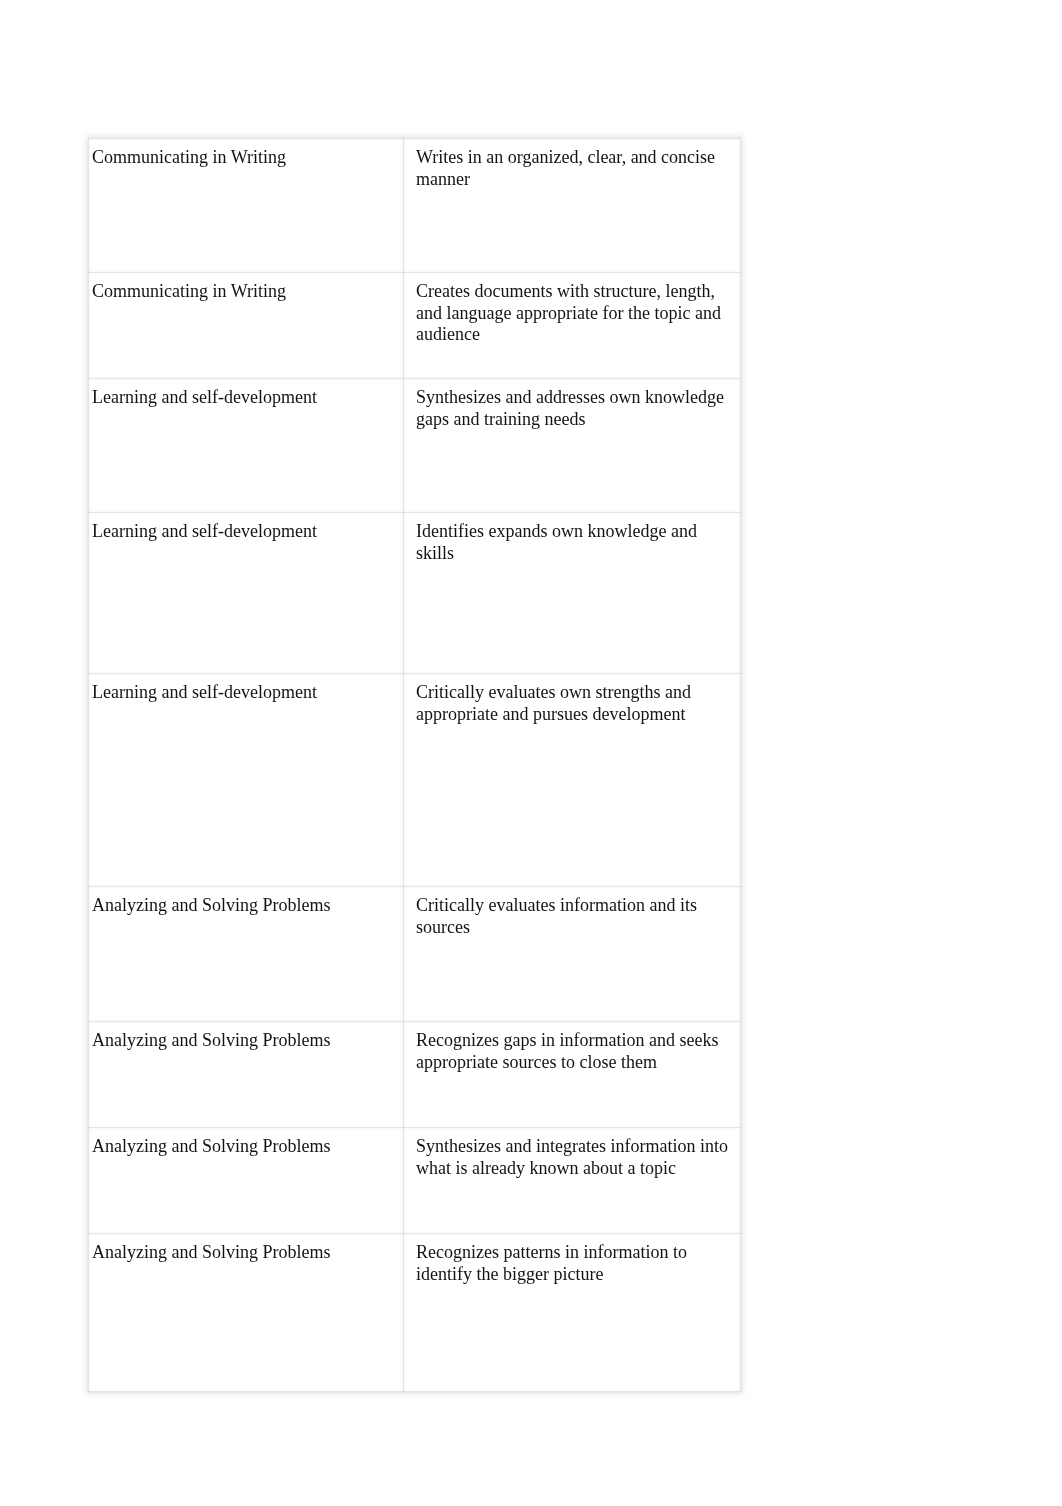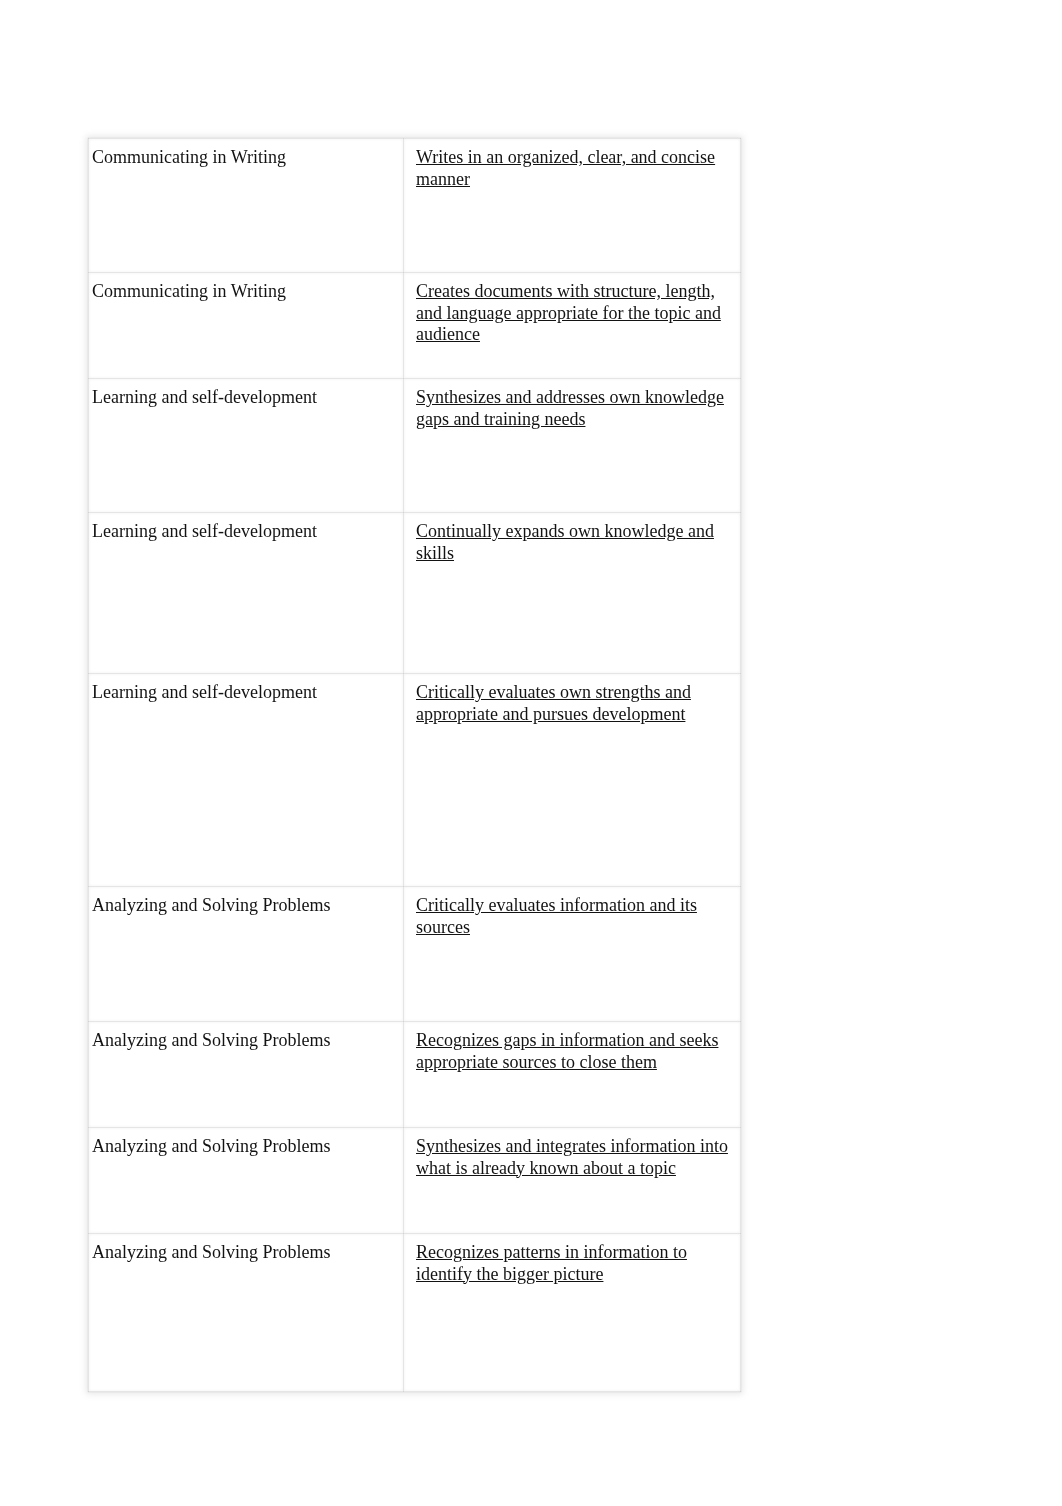--- a/index.html
+++ b/index.html
@@ -59,21 +59,20 @@
     overflow-wrap: break-word;
     background: #ffffff;
   }
 
   #competency-table td.cell-competency {
     padding-left: 3px;
   }
   #competency-table td.cell-behavior {
     padding-left: 12px;
     padding-right: 6px;
-    text-decoration: underline;
   }
 
   
   .h-r0 { height: 134px; }
   .h-r1 { height: 106px; }
   .h-r2 { height: 134px; }
   .h-r3 { height: 161px; }
   .h-r4 { height: 213px; }
   .h-r5 { height: 135px; }
   .h-r6 { height: 106px; }
@@ -121,21 +120,21 @@
         <td class="cell-behavior">
             <span class="cell-text">Synthesizes and addresses own knowledge gaps and training needs</span>
           </td>
       </tr>
 
       <tr class="h-r3">
         <td class="cell-competency">
             <span class="cell-text">Learning and self-development</span>
           </td>
         <td class="cell-behavior">
-            <span class="cell-text">Continually expands own knowledge and skills</span>
+            <span class="cell-text">Identifies expands own knowledge and skills</span>
           </td>
       </tr>
 
       <tr class="h-r4">
         <td class="cell-competency">
             <span class="cell-text">Learning and self-development</span>
           </td>
         <td class="cell-behavior">
             <span class="cell-text">Critically evaluates own strengths and appropriate and pursues development</span>
           </td>

